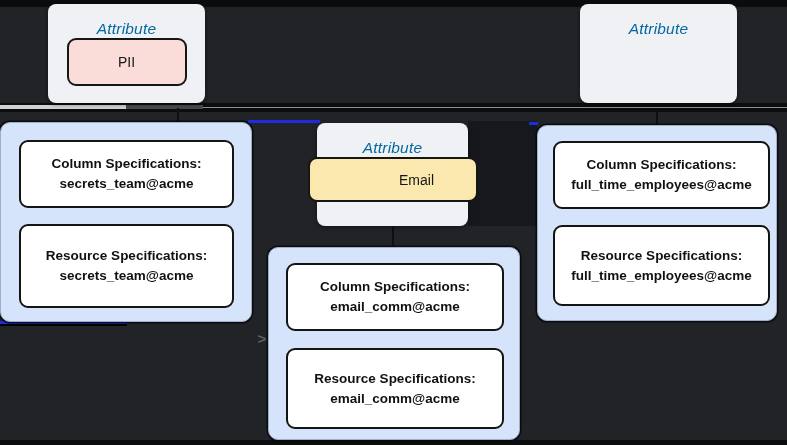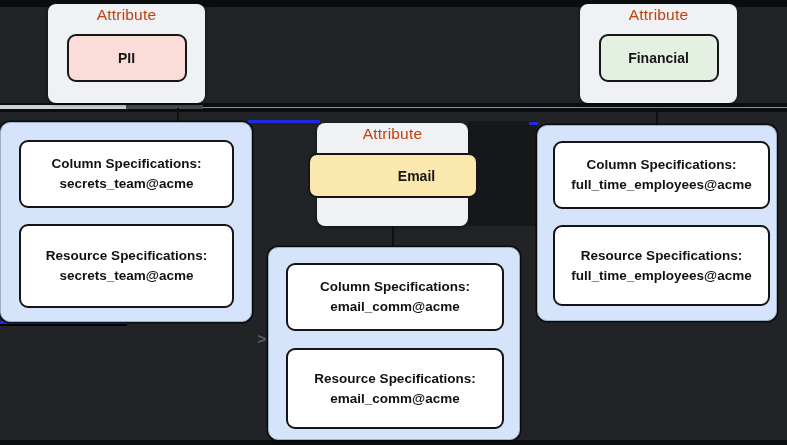--- a/index.html
+++ b/index.html
@@ -34,26 +34,26 @@
     color:#5d616a;font-size:15px;font-weight:700;line-height:16px;text-align:center;
   }
 
   
   .attr-node{
     background:#f0f1f4;border-radius:8px;
     box-shadow:0 1px 4px rgba(0,0,0,.55);
     display:flex;flex-direction:column;align-items:center;
   }
   .attr-title{
-    margin-top:2px;font-size:15.5px;color:#c2410c;letter-spacing:.2px;
+    margin-top:16px;font-size:15.5px;color:#0369a1;letter-spacing:.2px;font-style:italic;
   }
   .attr-badge{
-    margin-top:10px;border:2px solid #161616;border-radius:9px;
+    border:2px solid #161616;border-radius:9px;
     display:flex;align-items:center;justify-content:center;
-    font-weight:700;font-size:14px;color:#161616;
+    font-weight:400;font-size:14px;color:#161616;
   }
   .n-pii{left:48px;top:4px;width:157px;height:99px;}
   .n-pii .attr-badge{width:116px;height:44px;}
   .n-financial{left:580px;top:4px;width:157px;height:99px;}
   .n-financial .attr-badge{width:116px;height:44px;}
   .n-email{left:317px;top:123px;width:151px;height:103px;}
   .n-email .attr-badge{width:118px;height:41px;padding-left:48px;}
 
   
   .spec-card{
@@ -101,21 +101,20 @@
   <div class="abs chevron">&gt;</div>
   <div class="abs strip-bottom"></div>
 
   <div class="abs attr-node n-pii">
     <div class="attr-title">Attribute</div>
     <div class="attr-badge" style="background-color: rgb(250, 220, 217);">PII</div>
   </div>
 
   <div class="abs attr-node n-financial">
     <div class="attr-title">Attribute</div>
-    <div class="attr-badge" style="background-color: rgb(227, 240, 226);">Financial</div>
   </div>
 
   <div class="abs attr-node n-email">
     <div class="attr-title">Attribute</div>
     <div class="attr-badge" style="background-color: rgb(251, 232, 175);">Email</div>
   </div>
 
   <div class="abs spec-card c-left">
     <div class="spec-box b1">
       <div>Column Specifications:</div>

